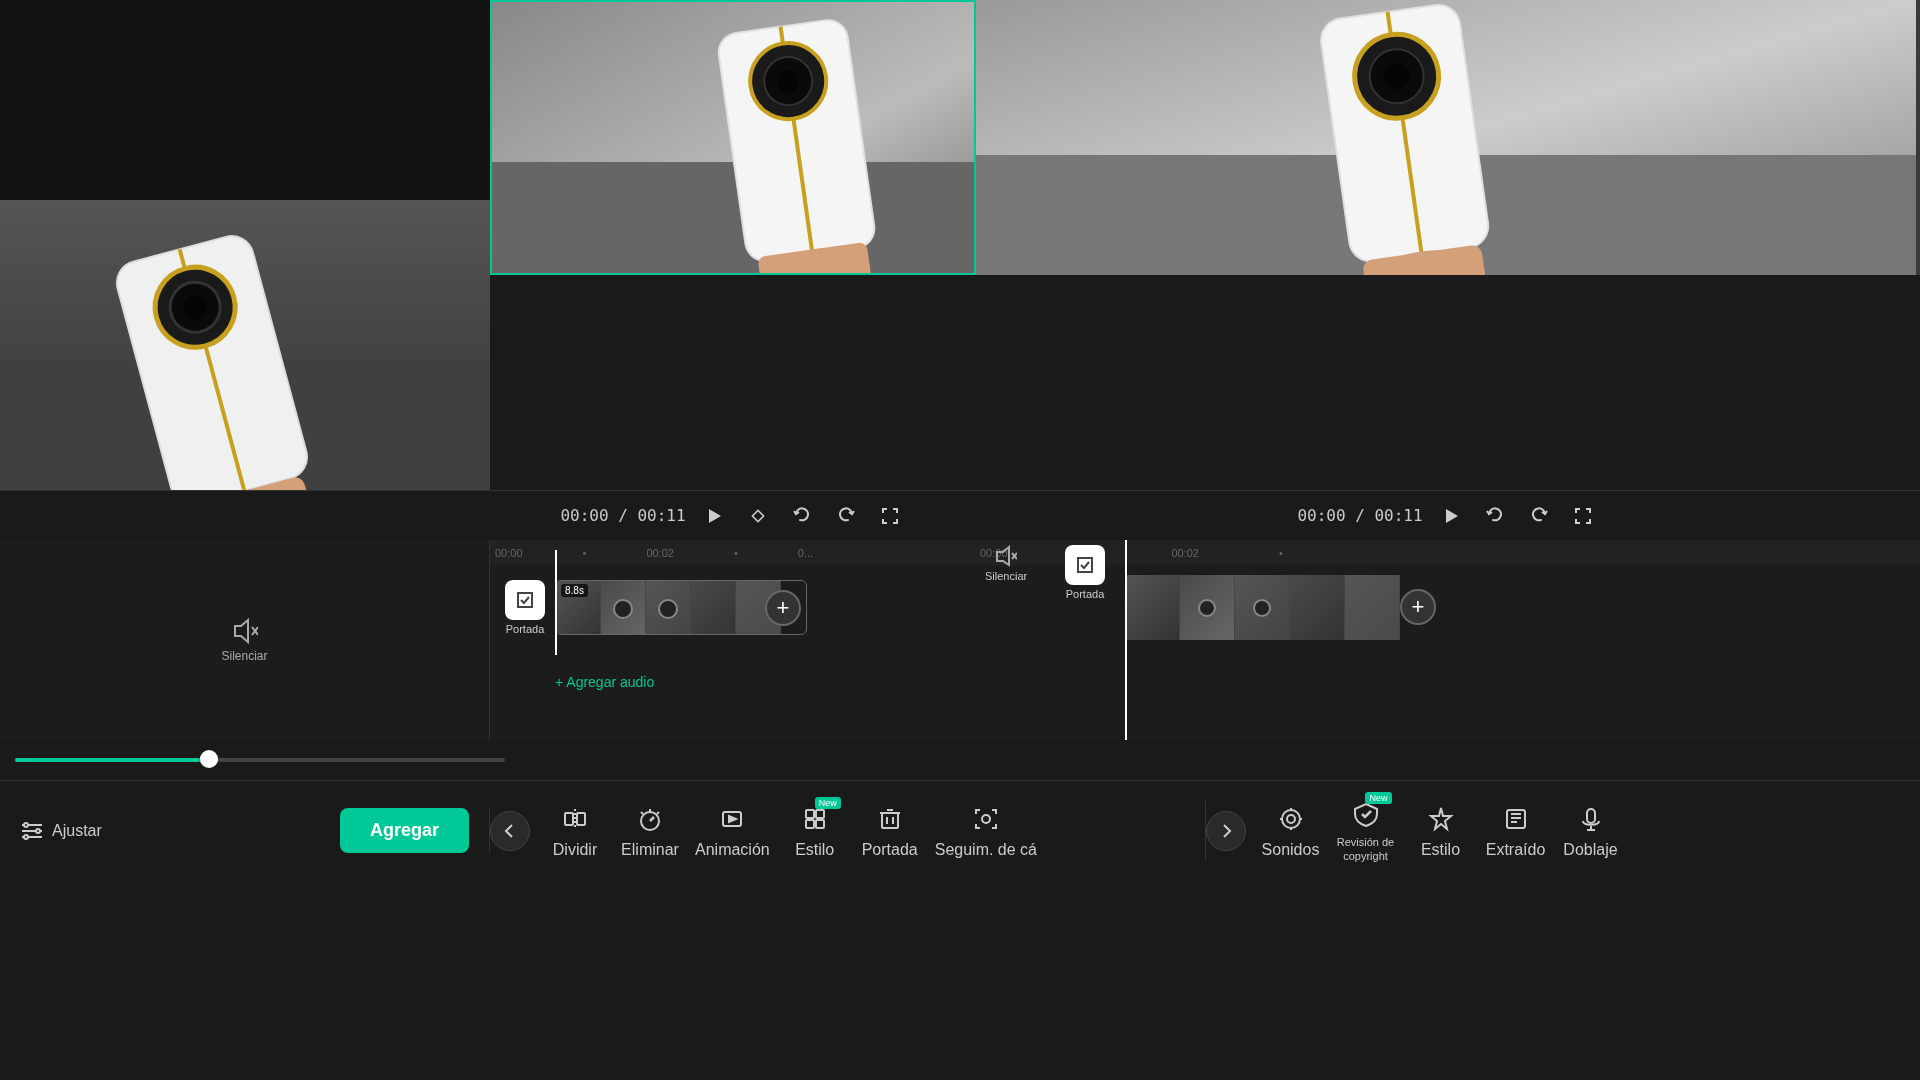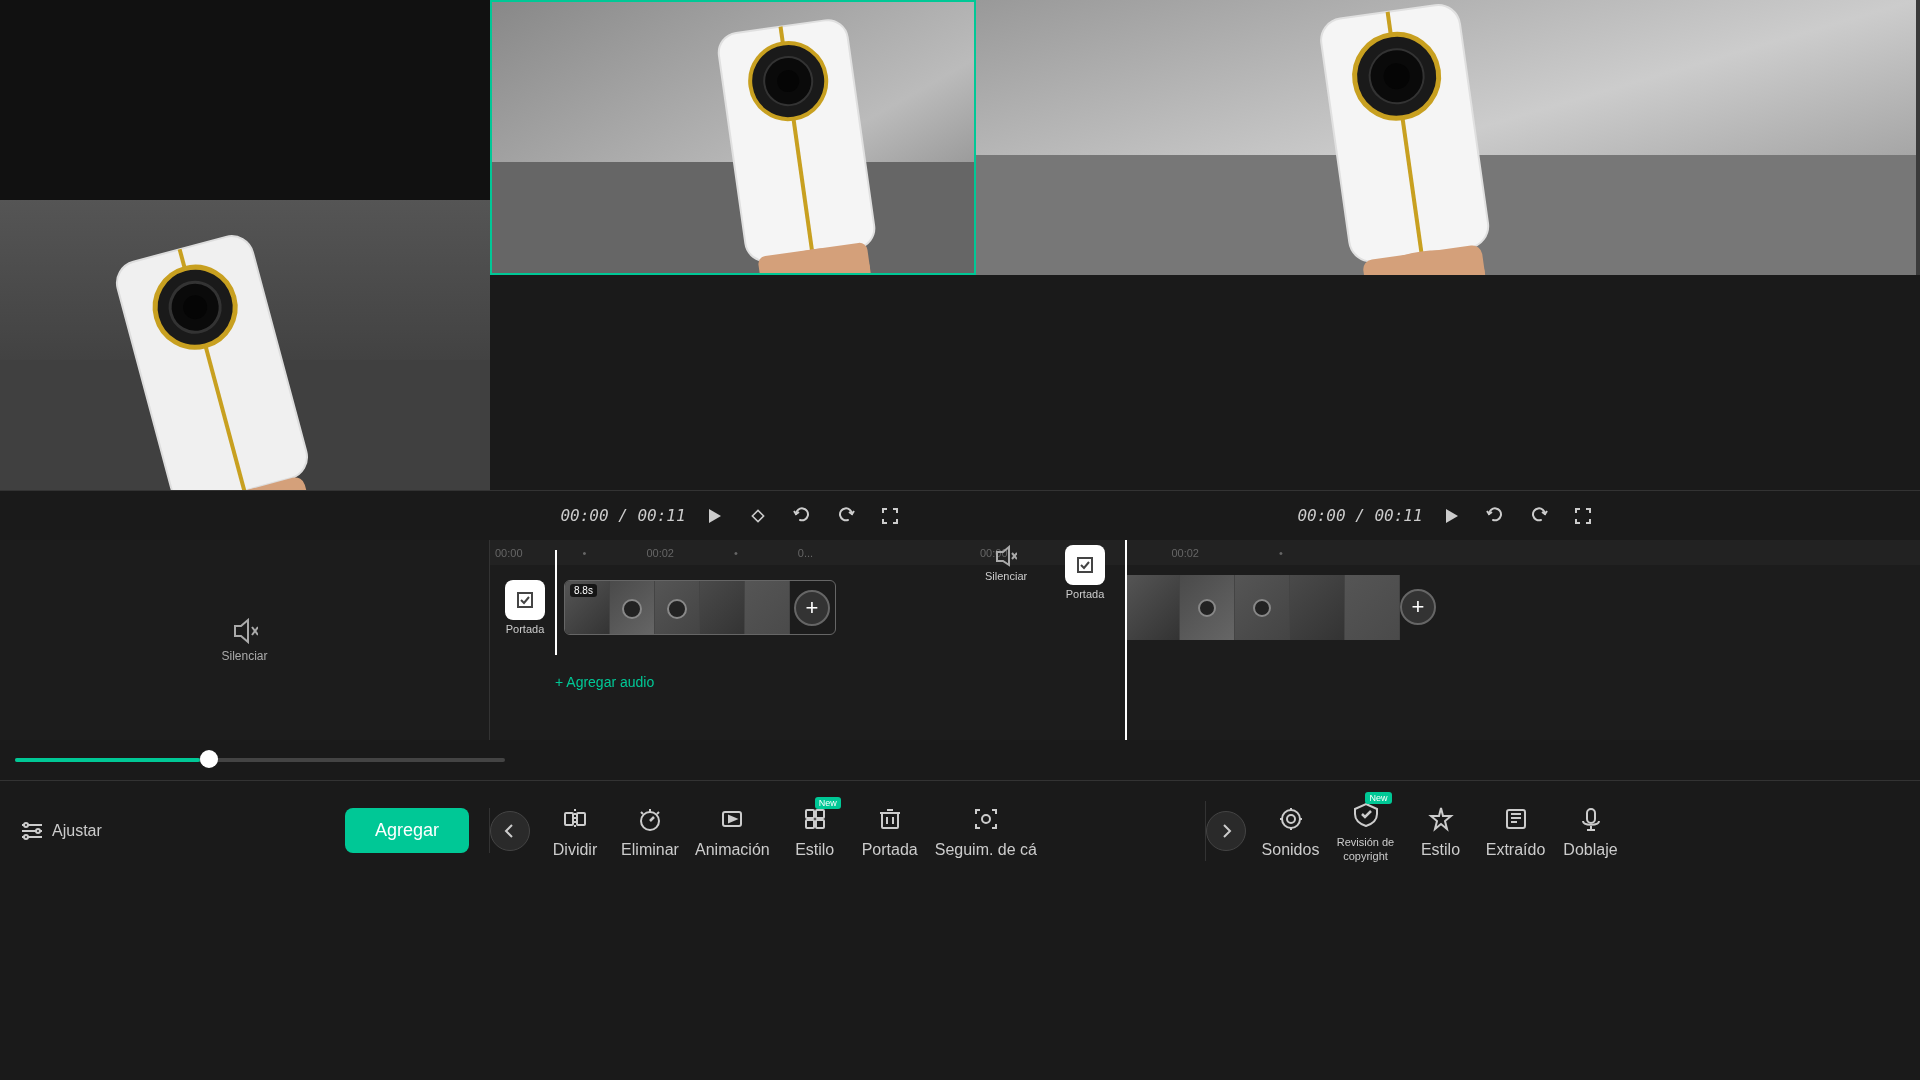--- a/index.html
+++ b/index.html
@@ -12,21 +12,20 @@
       color: #fff;
     }
 
     
     .controls-row {
       display: flex;
       align-items: center;
       background: #1a1a1a;
       height: 50px;
       border-top: 1px solid #333;
-      font-style: italic;
     }
 
     .time-display {
       font-size: 16px;
       color: #ccc;
       font-family: monospace;
     }
 
     .ctrl-btn {
       background: none;
@@ -167,21 +166,21 @@
       cursor: pointer;
     }
 
     .agregar-btn {
       background: #00c896;
       color: #fff;
       border: none;
       border-radius: 8px;
       padding: 12px 30px;
       font-size: 18px;
-      font-weight: 400;
+      font-weight: 700;
       cursor: pointer;
     }
 
     .toolbar-nav-btn {
       width: 40px;
       height: 40px;
       background: #2a2a2a;
       border-radius: 50%;
       display: flex;
       align-items: center;
@@ -481,21 +480,21 @@
         <div style="position:absolute;left:15px;top:5px;display:flex;flex-direction:column;align-items:center;gap:3px;cursor:pointer;z-index:5;">
           <div style="width:40px;height:40px;background:#fff;border-radius:8px;display:flex;align-items:center;justify-content:center;">
             <svg width="22" height="22" viewBox="0 0 22 22" fill="none" stroke="#444" stroke-width="2">
               <path d="M4 4 L18 4 L18 18 L4 18 Z"></path>
               <path d="M7 11 L10 14 L15 8"></path>
             </svg>
           </div>
           <span style="font-size:11px;color:#ccc;">Portada</span>
         </div>
 
-        <div style="position:absolute;left:65px;top:5px;width:272px;height:55px;border-radius:6px;overflow:hidden;border:1px solid #666;display:flex;cursor:pointer;margin-left:9px;">
+        <div style="position:absolute;left:65px;top:5px;width:252px;height:55px;border-radius:6px;overflow:hidden;border:1px solid #666;display:flex;cursor:pointer;">
 
           <div style="position:absolute;top:3px;left:5px;background:rgba(0,0,0,0.7);color:#fff;font-size:10px;padding:1px 4px;border-radius:3px;z-index:3;">
             <span>8.8s</span>
           </div>
 
           <div style="display:flex;flex:1;overflow:hidden;">
             <div style="width:45px;height:55px;background:linear-gradient(135deg,#555,#333);flex-shrink:0;border-right:1px solid #444;"></div>
             <div style="width:45px;height:55px;background:linear-gradient(135deg,#4a4a4a,#666);flex-shrink:0;border-right:1px solid #444;display:flex;align-items:center;justify-content:center;">
               <div style="width:20px;height:20px;background:#222;border-radius:50%;border:2px solid #888;"></div>
             </div>

